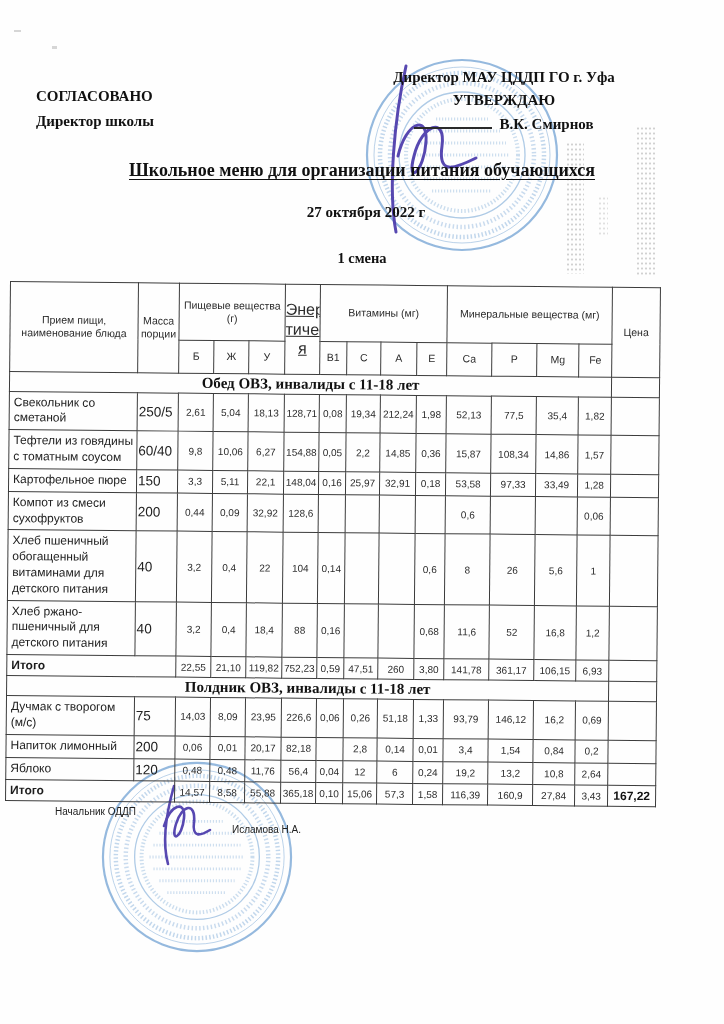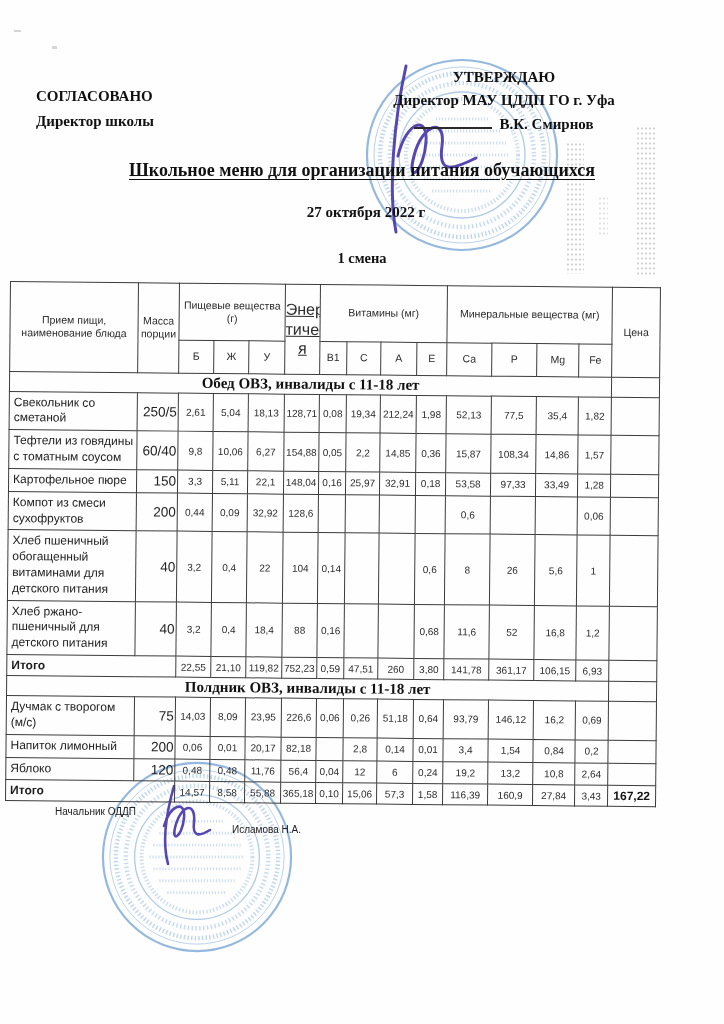--- a/index.html
+++ b/index.html
@@ -18,21 +18,21 @@
   .doc-date  { position:absolute; left:4px; top:204px; width:100%; text-align:center; font-weight:bold; font-size:15px; color:#111; }
   .doc-shift { position:absolute; left:0; top:250px; width:100%; text-align:center; font-weight:bold; font-size:14.5px; color:#111; }
   
   .table-wrap { position:absolute; left:10px; top:281px; transform:rotate(0.55deg); transform-origin:0 0; }
   table { border-collapse:collapse; table-layout:fixed; width:650px; font-family:"Liberation Sans", sans-serif; }
   th, td { border:1px solid #3c3c3c; overflow:hidden; }
   thead th { font-weight:normal; font-size:10.5px; line-height:1.22; padding:2px 1px; text-align:center; color:#2b2b2b; }
   .pre { white-space:pre-line; }
   th.energy { font-size:16px; padding:15px 0;text-decoration:underline; }
   td.name { font-size:12px; line-height:1.32; padding:3px 2px 3px 4px; color:#222; }
-  td.mass { font-size:13.5px; text-align:right; color:#222; }
+  td.mass { font-size:13.5px; text-align:left; color:#222; }
   td.num  { font-size:10px; text-align:center; color:#2b2b2b; padding:2px 1px; }
   td.section { text-align:center; font-family:"Liberation Serif", serif; font-weight:bold; font-size:15px; color:#111; padding:1px 0; }
   td.total-label { font-size:12px; font-weight:bold; padding:3px 2px 3px 4px; color:#1d1d1d; }
   td.total-price { font-weight:bold; font-size:12px; color:#111; }
   
   .footer-pos,.footer-name { position:absolute; top:806px; font-family:"Liberation Sans", sans-serif; font-size:10px; color:#222; }
   .footer-pos { left:55px; } .footer-name { left:232px;margin-top:18px; }
   
   .stamp { position:absolute; filter:blur(0.35px); pointer-events:none; }
   .stamp-top { left:362px; top:55px; }
@@ -116,22 +116,22 @@
       <path d="M14,46 C20,24 36,20 34,38 C32,58 20,64 26,44 C32,24 46,22 44,42 C42,58 50,56 60,50"></path>
     </g>
   </svg>
 
   <div class="agreed">
     <div>СОГЛАСОВАНО</div>
     <div>Директор школы</div>
   </div>
 
   <div class="approved">
+    <div>Директор МАУ ЦДДП ГО г. Уфа</div>
     <div>УТВЕРЖДАЮ</div>
-    <div>Директор МАУ ЦДДП ГО г. Уфа</div>
     <div class="sign-row">
       <span class="sig-line"></span><span>В.К. Смирнов</span>
     </div>
   </div>
 
   <div class="doc-title"><span>Школьное меню для организации питания обучающихся</span></div>
   <div class="doc-date">27 октября 2022 г</div>
   <div class="doc-shift">1 смена</div>
 
   <div class="table-wrap">
@@ -311,21 +311,21 @@
           <tr>
             <td class="name">Дучмак с творогом (м/с)</td>
             <td class="mass">75</td>
             <td class="num">14,03</td>
             <td class="num">8,09</td>
             <td class="num">23,95</td>
             <td class="num">226,6</td>
             <td class="num">0,06</td>
             <td class="num">0,26</td>
             <td class="num">51,18</td>
-            <td class="num">0,64</td>
+            <td class="num">1,33</td>
             <td class="num">93,79</td>
             <td class="num">146,12</td>
             <td class="num">16,2</td>
             <td class="num">0,69</td>
             <td class="num"></td>
           </tr>
           <tr>
             <td class="name">Напиток лимонный</td>
             <td class="mass">200</td>
             <td class="num">0,06</td>

